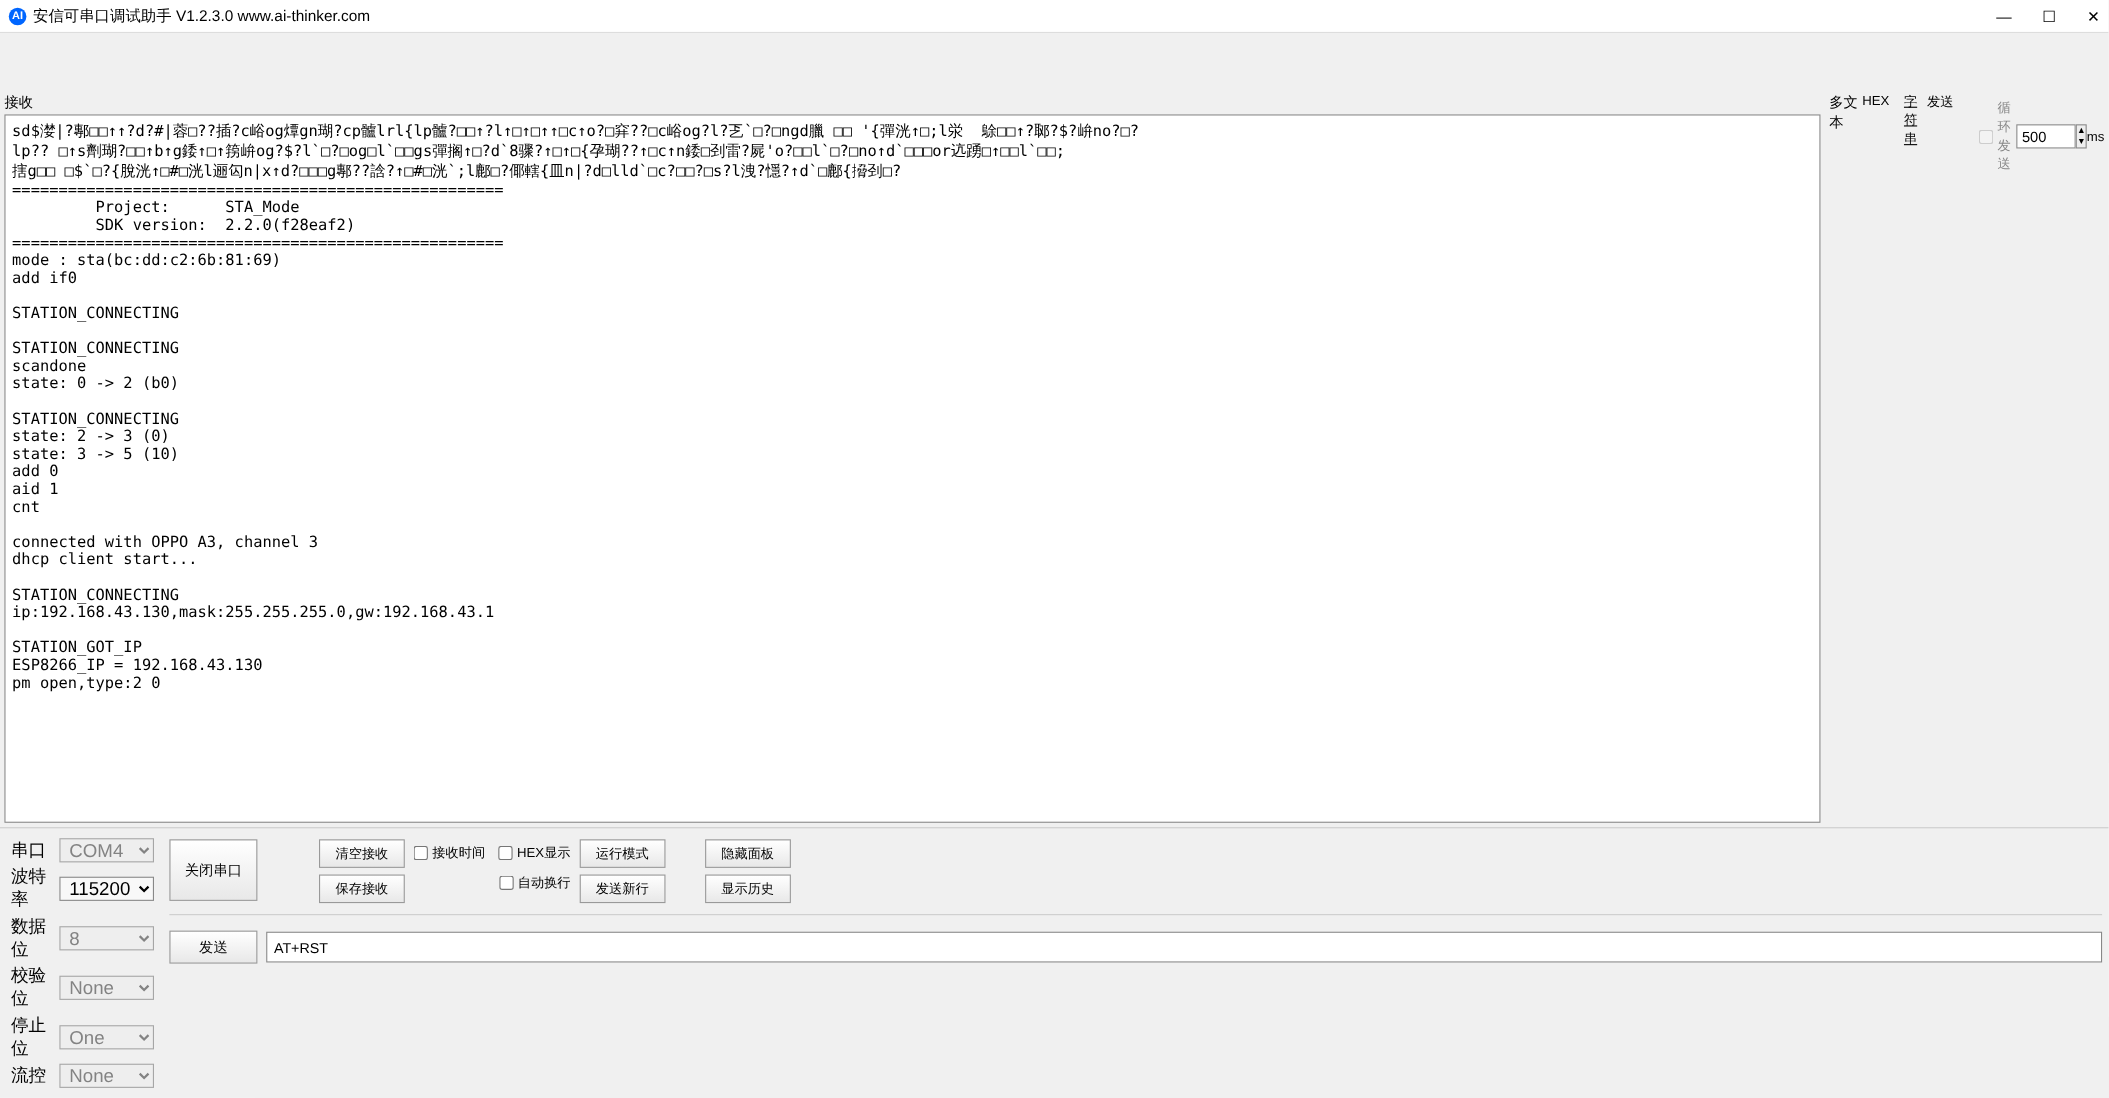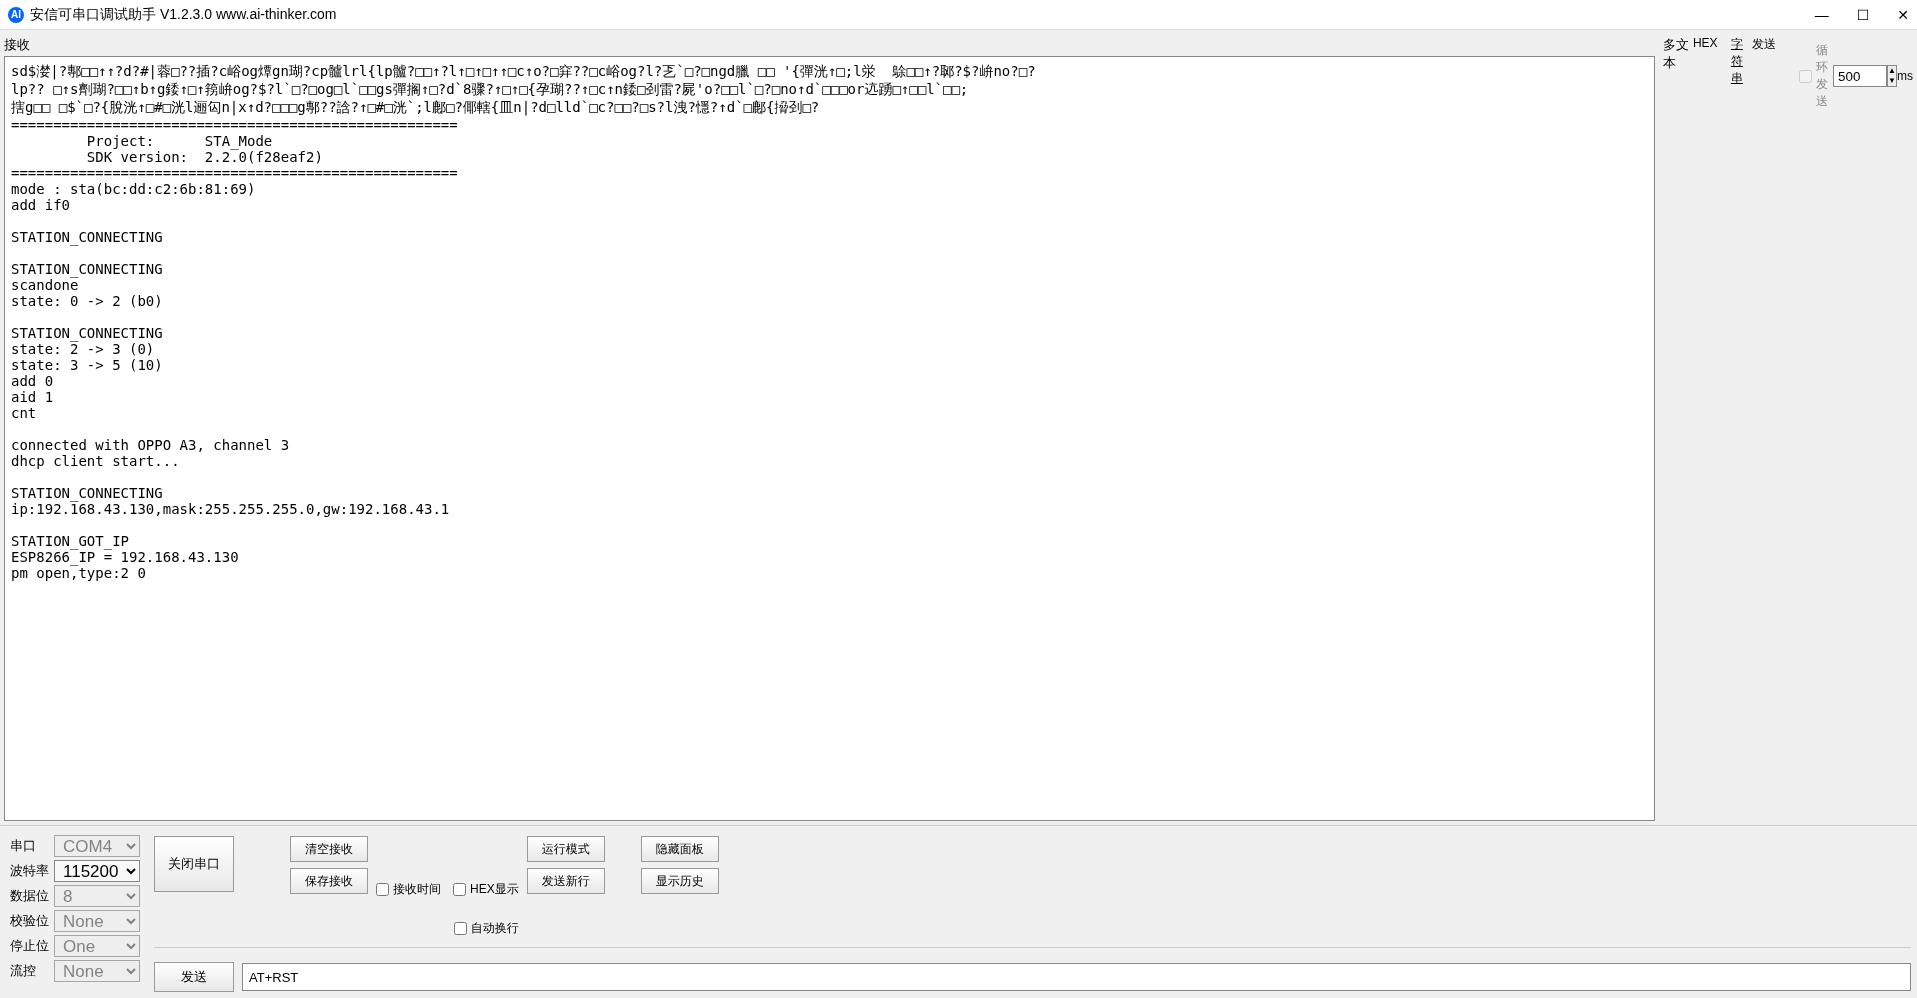--- a/index.html
+++ b/index.html
@@ -7,21 +7,21 @@
 
 
 .titlebar { height: 30px; background: #fff; display: flex; align-items: center; padding: 0 8px; border-bottom: 1px solid #ddd; }
 .titlebar .logo { width: 16px; height: 16px; border-radius: 50%; background: #0066ff; color: #fff; font-size: 10px; display: inline-flex; align-items: center; justify-content: center; margin-right: 6px; font-weight: bold;}
 .titlebar .title { font-size: 14px; }
 .titlebar .wincontrols { margin-left: auto; display: flex; gap: 28px; font-size: 14px; }
 .titlebar .wincontrols span { cursor: default; font-family: "Segoe UI Symbol", Arial; }
 
 
 .app { display: flex; flex-direction: column; height: 968px; background: #f0f0f0; }
-.upper { display: flex; flex: 1; min-height: 0; }
+.upper { display: flex; flex: 1; min-height: 0; margin-top: 48px; }
 .recv-pane { flex: 1; display: flex; flex-direction: column; padding: 4px; min-width: 0; }
 .recv-label { font-size: 13px; padding: 2px 0; }
 .recv-box { flex: 1; background: #fff; border: 1px solid #888; font-family: "SimSun", monospace; font-size: 14px; padding: 6px; white-space: pre-wrap; overflow-y: auto; position: relative; }
 
 .multi-pane { width: 258px; padding: 4px; display: flex; flex-direction: row; }
 .multi-label { font-size: 13px; padding: 2px 0; }
 .multi-header { display: flex; padding: 2px 0; font-size: 12px; }
 .multi-header .h-hex { width: 38px; }
 .multi-header .h-str { flex: 1; text-align: center; text-decoration: underline; }
 .multi-header .h-send { width: 42px; text-align: center; }
@@ -38,30 +38,30 @@
 .multi-footer .loop-row input[type=text]{ width:54px; height:22px; border:1px solid #888; text-align:left; padding:0 4px;}
 .multi-footer .loop-row .spinner { width:14px; height:22px; border:1px solid #888; background:#eee; font-size:8px; display:flex; flex-direction:column;}
 .multi-footer .loop-row .spinner div{flex:1; text-align:center; line-height:10px;}
 .multi-footer .btn-row { display: flex; justify-content: space-between; padding-top: 6px; }
 .multi-footer .btn-row button { width: 64px; height: 28px; border: 1px solid #999; background: linear-gradient(#fff,#e8e8e8); font-size: 12px; }
 
 
 .lower { display: flex; padding: 6px; gap: 10px; border-top: 1px solid #ccc; }
 .serial-cfg { border: none; padding: 0 4px; }
 .serial-cfg .cfg-row { display: flex; align-items: center; margin: 3px 0; }
-.serial-cfg .cfg-row label { width: 44px; font-size: 13px; }
+.serial-cfg .cfg-row label { width: 44px; font-size: 16px; }
 .serial-cfg .cfg-row select { width: 86px; height: 22px; border: 1px solid #888; background: #f8f8f8; font-size: 17px; padding: 0 4px; }
 .serial-cfg .cfg-row select:disabled { background: #eee; color: #555; }
 
 .center-controls { display: flex; flex-direction: column; flex: 1; }
 .ctrl-top { display: flex; align-items: flex-start; gap: 8px; padding: 4px 0 10px 0; border-bottom: 1px solid #ccc;}
 .big-btn { width: 80px; height: 56px; border: 1px solid #999; background: linear-gradient(#fff,#e8e8e8); font-size: 13px; }
 .btn-col { display: flex; flex-direction: column; gap: 6px; }
 .btn-col button, .mid-btn { width: 78px; height: 26px; border: 1px solid #999; background: linear-gradient(#fff,#e8e8e8); font-size: 12px; }
-.chk-col { display: flex; flex-direction: column; gap: 22px; padding-top: 4px; margin-top: 41px; }
+.chk-col { display: flex; flex-direction: column; gap: 10px; padding-top: 4px; }
 .chk-col .row { display:flex; gap: 12px; align-items:center;}
 .chk { display: inline-flex; align-items: center; gap: 4px; font-size: 12px; }
 .chk input { margin:0;}
 
 .send-section { padding-top: 8px; }
 .send-opts { display: flex; align-items: center; gap: 10px; padding: 4px 0; }
 .send-opts input[type=text]{ width:54px; height:24px; border:1px solid #888; padding:0 4px;}
 .send-row { display: flex; align-items: center; gap: 8px; padding-top: 6px; }
 .send-row button { width: 80px; height: 30px; border: 1px solid #999; background: linear-gradient(#fff,#e8e8e8); font-size: 13px; }
 .send-row input[type=text] { flex: 1; height: 28px; border: 1px solid #888; padding: 0 6px; font-size: 13px; }

